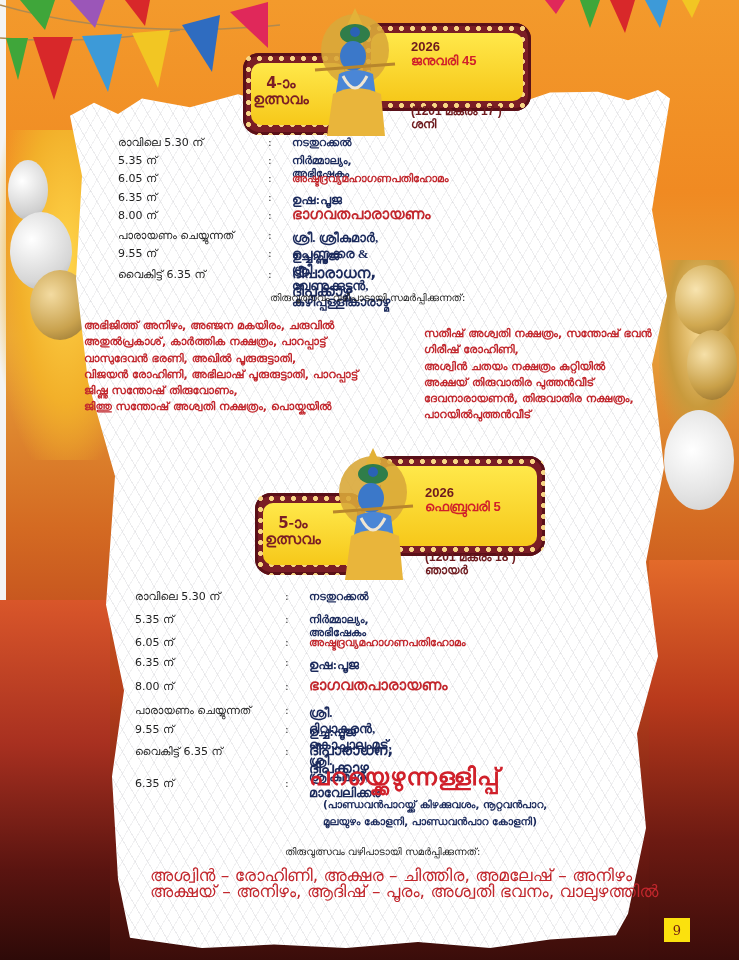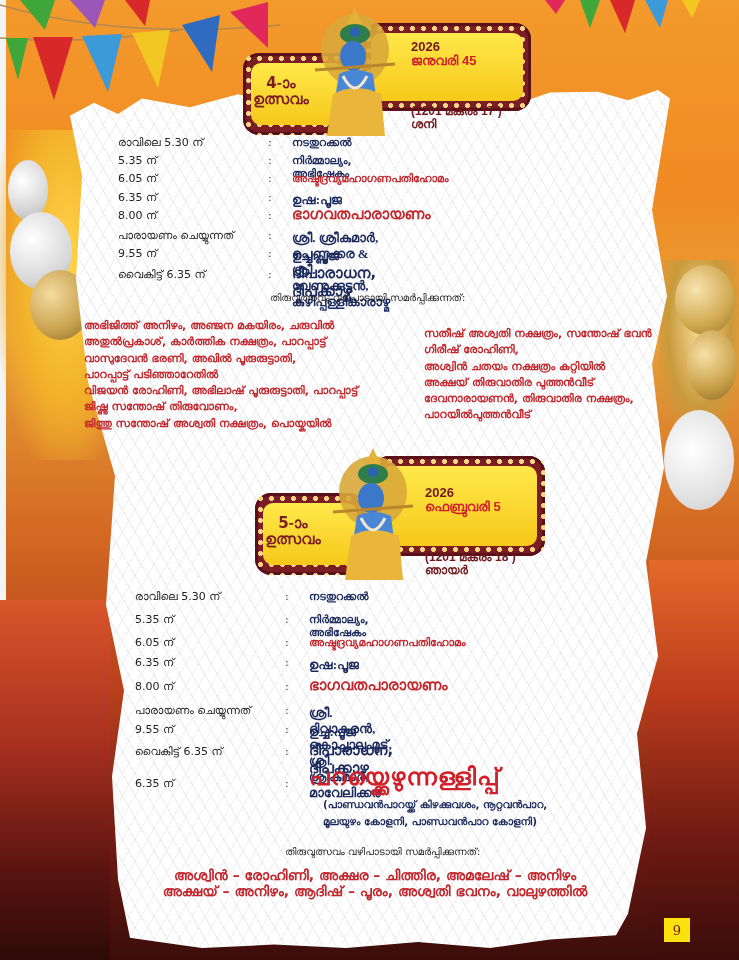--- a/index.html
+++ b/index.html
@@ -70,21 +70,21 @@
   .sched .colon { color:#333; font-size:11px; position:absolute; }
   .sched .event { position:absolute; font-weight:bold; color:#1b2a5c; font-size:11px; }
   .event.red { color:#c2272d; }
   .event.big { font-size:15px; }
   .event.xl { font-size:24px; color:#d0202a; letter-spacing:1px; }
   .event.navy-lg { font-size:15px; color:#1b2a5c; }
   .event.small { font-size:13px;font-family:Liberation Serif, serif; }
 
   .offer-head { position:absolute; font-size:10px; color:#222; white-space:nowrap; }
   .offer-col { position:absolute; color:#c2272d; font-weight:bold; font-size:11.2px; line-height:16.3px; white-space:nowrap; }
-  .offer-center { position:absolute; color:#c2272d; font-weight:bold; font-size:14px; line-height:16px; white-space:nowrap; text-align:center; }
+  .offer-center { position:absolute; color:#c2272d; font-weight:normal; font-size:17px; line-height:16px; white-space:nowrap; text-align:center; }
   .sub-note { position:absolute; color:#1b2a5c; font-weight:bold; font-size:10.5px; line-height:17px; white-space:nowrap; }
 
   .page-num {
     position:absolute; left:664px; top:918px; width:26px; height:24px;
     background:#fbe10e; color:#6e1a12; font-family:"DejaVu Serif", serif; font-size:13px;
     display:flex; align-items:center; justify-content:center;
   }
 </style>
 </head>
 <body>
@@ -201,21 +201,20 @@
   <span class="colon" style="left:268px; top:268px;">:</span>
   <span class="event navy-lg" style="left:292px; top:264px;">ദീപാരാധന, ദീപക്കാഴ്ച</span>
 </div>
 
 <div class="offer-head" style="left:270px; top:292px;">തിരുവുത്സവം വഴിപാടായി സമർപ്പിക്കുന്നത്:</div>
 
 <div class="offer-col" style="left:84px; top:318px;">
   <div>അഭിജിത്ത് അനിഴം, അഞ്ജന മകയിരം, ചരുവിൽ</div>
   <div>അതുൽപ്രകാശ്, കാർത്തിക നക്ഷത്രം, പാറപ്പാട്ട്</div>
   <div>വാസുദേവൻ ഭരണി, അഖിൽ പൂരുരുട്ടാതി,</div>
-  <div>പാറപ്പാട്ട് പടിഞ്ഞാറേതിൽ</div>
   <div>വിജയൻ രോഹിണി, അഭിലാഷ് പൂരുരുട്ടാതി, പാറപ്പാട്ട്</div>
   <div>ജിഷ്ണു സന്തോഷ് തിരുവോണം,</div>
   <div>ജിത്തു സന്തോഷ് അശ്വതി നക്ഷത്രം, പൊയ്കയിൽ</div>
 </div>
 
 <div class="offer-col" style="left:424px; top:326px;">
   <div>സതീഷ് അശ്വതി നക്ഷത്രം, സന്തോഷ് ഭവൻ</div>
   <div>ഗിരീഷ് രോഹിണി,</div>
   <div>അശ്വിൻ ചതയം നക്ഷത്രം കുറ്റിയിൽ</div>
   <div>അക്ഷയ് തിരുവാതിര പുത്തൻവീട്</div>

